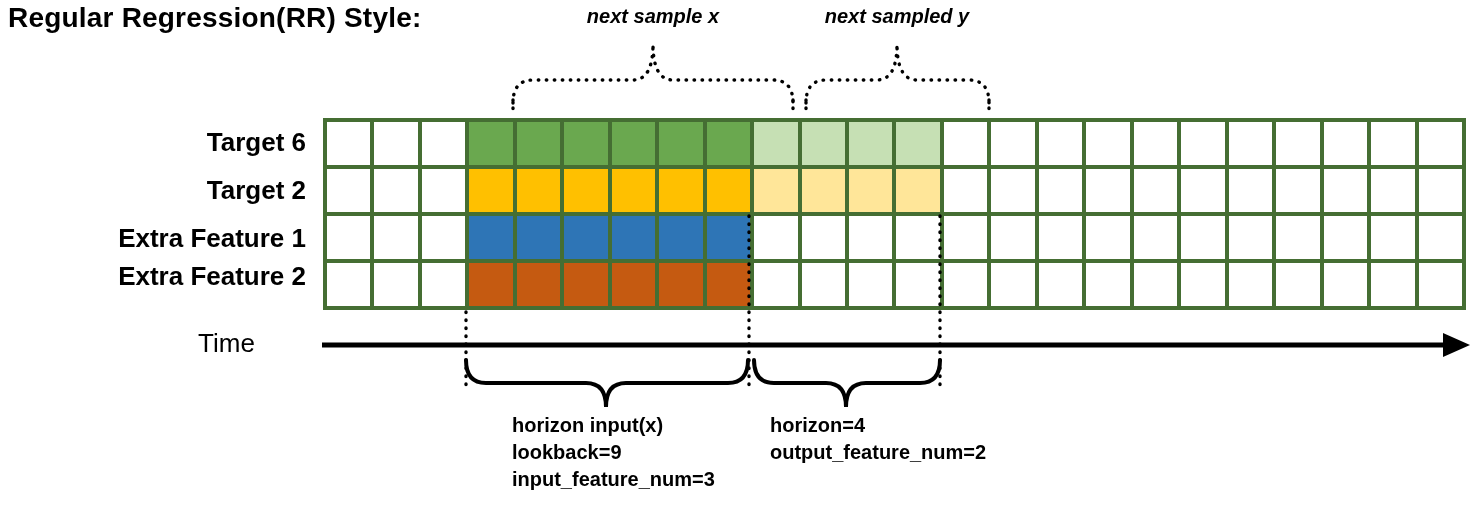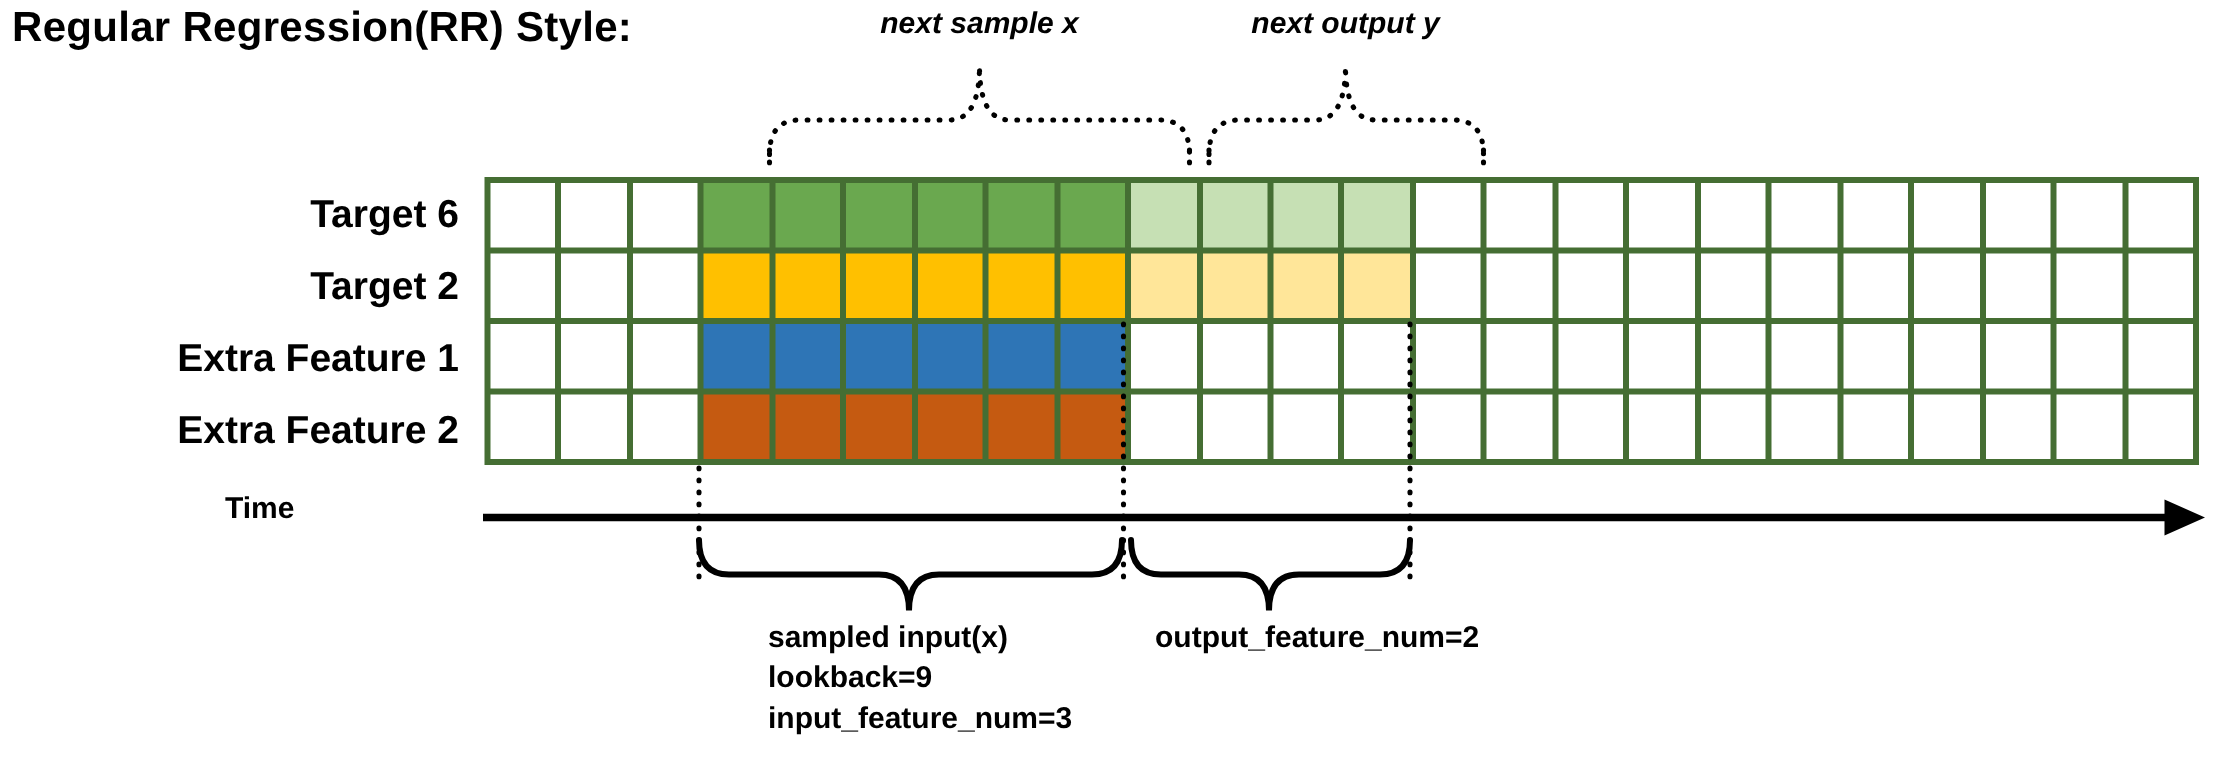--- a/index.html
+++ b/index.html
@@ -11,41 +11,41 @@
   .top-label{position:absolute;top:5px;transform:translateX(-50%);font-size:20px;font-style:italic;font-weight:bold;white-space:nowrap;}
   .top-label.nx{left:653px;}
   .top-label.ny{left:897px;}
   .row-label{position:absolute;left:0;width:306px;height:48px;text-align:right;
     font-weight:bold;font-size:26px;line-height:48px;white-space:nowrap;}
   .grid{
     position:absolute;left:323px;top:118px;width:1143px;height:192px;
     display:grid;grid-template-rows:repeat(4,1fr);gap:4px;padding:4px;box-sizing:border-box;
   }
   .cell{min-width:0;min-height:0;}
-  .time-label{position:absolute;left:150px;top:328px;width:153px;text-align:left;
-    font-size:20px;font-weight:bold;}
+  .time-label{position:absolute;left:150px;top:328px;width:153px;text-align:center;
+    font-size:26px;font-weight:normal;}
   .note{position:absolute;font-size:20px;font-weight:600;line-height:27px;white-space:nowrap;}
   .note.input{left:512px;top:412px;}
   .note.output{left:770px;top:412px;}
   .overlay{position:absolute;left:0;top:0;pointer-events:none;}
 </style>
 </head>
 <body>
 
 <div class="canvas">
 
   <div class="title">Regular Regression(RR) Style:</div>
 
   <div class="top-label nx">next sample x</div>
-  <div class="top-label ny">next output y</div>
+  <div class="top-label ny">next sampled y</div>
 
   <div class="row-label" style="top:118px">Target 6</div>
   <div class="row-label" style="top:166px">Target 2</div>
   <div class="row-label" style="top:214px">Extra Feature 1</div>
-  <div class="row-label" style="top:262px">Extra Feature 2</div>
+  <div class="row-label" style="top:252px">Extra Feature 2</div>
 
   <div class="grid" id="grid" style="background: rgb(69, 110, 51); grid-template-columns: repeat(24, 1fr);">
       <div class="cell" style="background: rgb(255, 255, 255);"></div>
       <div class="cell" style="background: rgb(255, 255, 255);"></div>
       <div class="cell" style="background: rgb(255, 255, 255);"></div>
       <div class="cell" style="background: rgb(106, 168, 79);"></div>
       <div class="cell" style="background: rgb(106, 168, 79);"></div>
       <div class="cell" style="background: rgb(106, 168, 79);"></div>
       <div class="cell" style="background: rgb(106, 168, 79);"></div>
       <div class="cell" style="background: rgb(106, 168, 79);"></div>
@@ -135,25 +135,26 @@
       <div class="cell" style="background: rgb(255, 255, 255);"></div>
       <div class="cell" style="background: rgb(255, 255, 255);"></div>
       <div class="cell" style="background: rgb(255, 255, 255);"></div>
       <div class="cell" style="background: rgb(255, 255, 255);"></div>
       <div class="cell" style="background: rgb(255, 255, 255);"></div>
     </div>
 
   <div class="time-label">Time</div>
 
   <div class="note input">
-    <div>sampled input(x)</div>
+    <div>horizon input(x)</div>
     <div>lookback=9</div>
     <div>input_feature_num=3</div>
   </div>
   <div class="note output">
+    <div>horizon=4</div>
     <div>output_feature_num=2</div>
   </div>
 
   <svg class="overlay" width="1476" height="516" viewBox="0 0 1476 516">
 
     <path d="M 513 103 Q 513 80 533 80 L 633 80 Q 653 80 653 44 Q 653 80 673 80 L 773 80 Q 793 80 793 103" fill="none" stroke="#000" stroke-width="3.4" stroke-linecap="round" stroke-dasharray="0.5 7.5"></path>
 
     <path d="M 806 103 Q 806 80 826 80 L 877 80 Q 897 80 897 44 Q 897 80 917 80 L 969 80 Q 989 80 989 103" fill="none" stroke="#000" stroke-width="3.4" stroke-linecap="round" stroke-dasharray="0.5 7.5"></path>
 
     <line x1="513" y1="100" x2="513" y2="116" stroke="#000" stroke-width="3.4" stroke-linecap="round" stroke-dasharray="0.5 7.5"></line>

